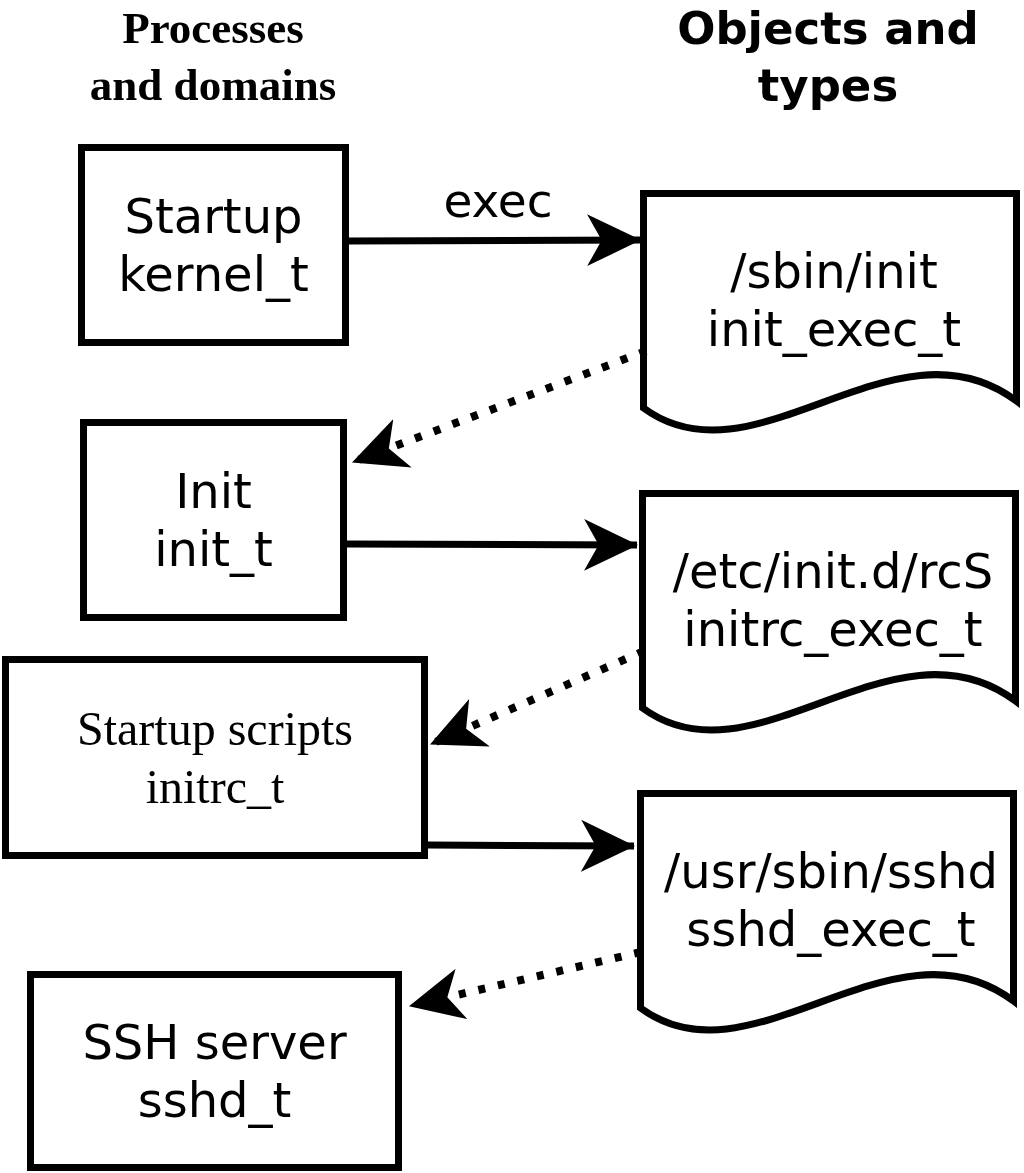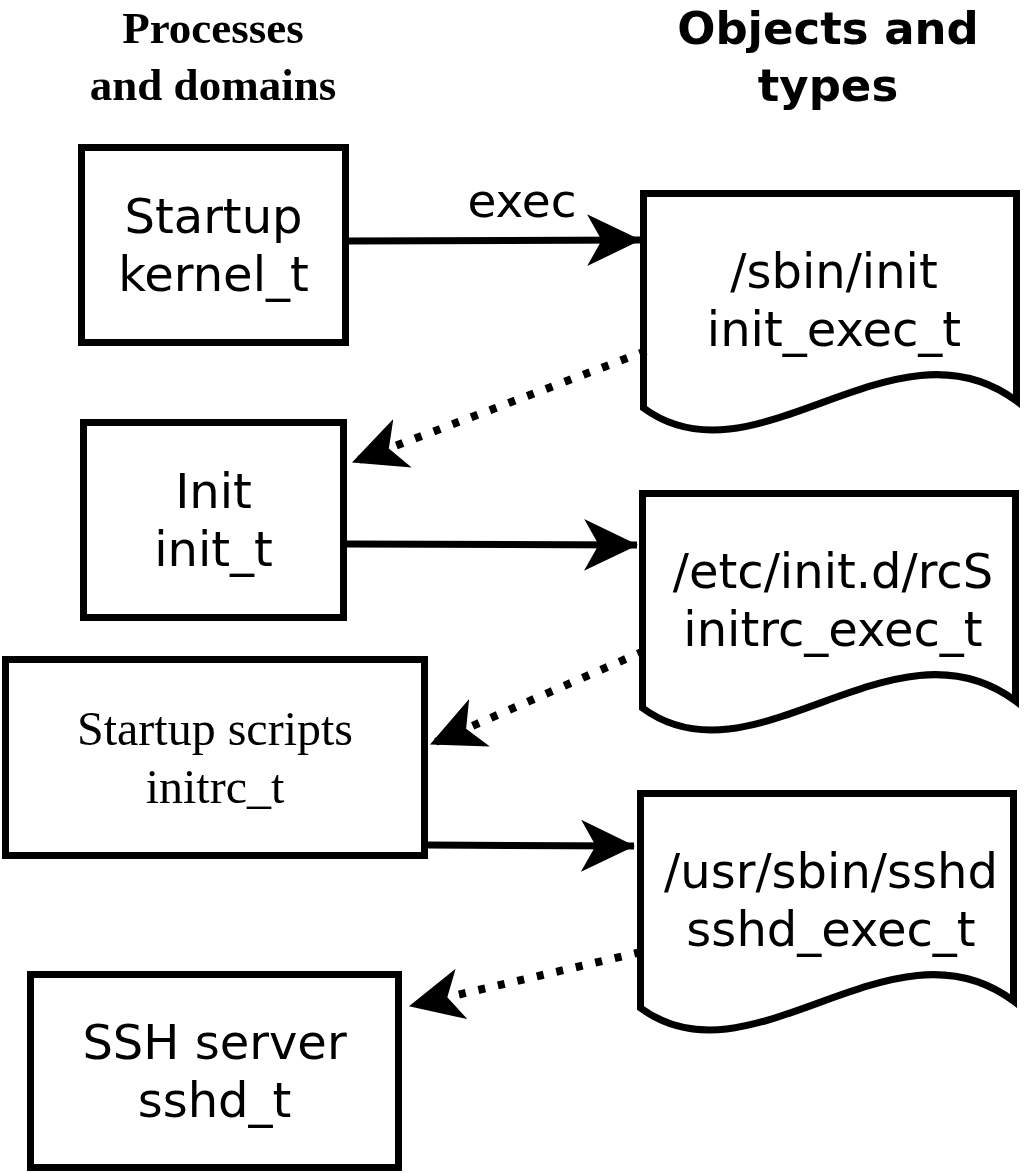--- a/index.html
+++ b/index.html
@@ -91,15 +91,15 @@
   </div>
   <div class="doctext" style="left:639px; top:503px;">
     <div>/etc/init.d/rcS</div>
     <div>initrc_exec_t</div>
   </div>
   <div class="doctext" style="left:637px; top:803px;">
     <div>/usr/sbin/sshd</div>
     <div>sshd_exec_t</div>
   </div>
 
-  <div class="edgelabel" style="left:452px; top:176px; width:140px; height:50px;text-align:center;">exec</div>
+  <div class="edgelabel" style="left:428px; top:176px; width:140px; height:50px;text-align:center;">exec</div>
 
 </div>
 
 </body></html>

